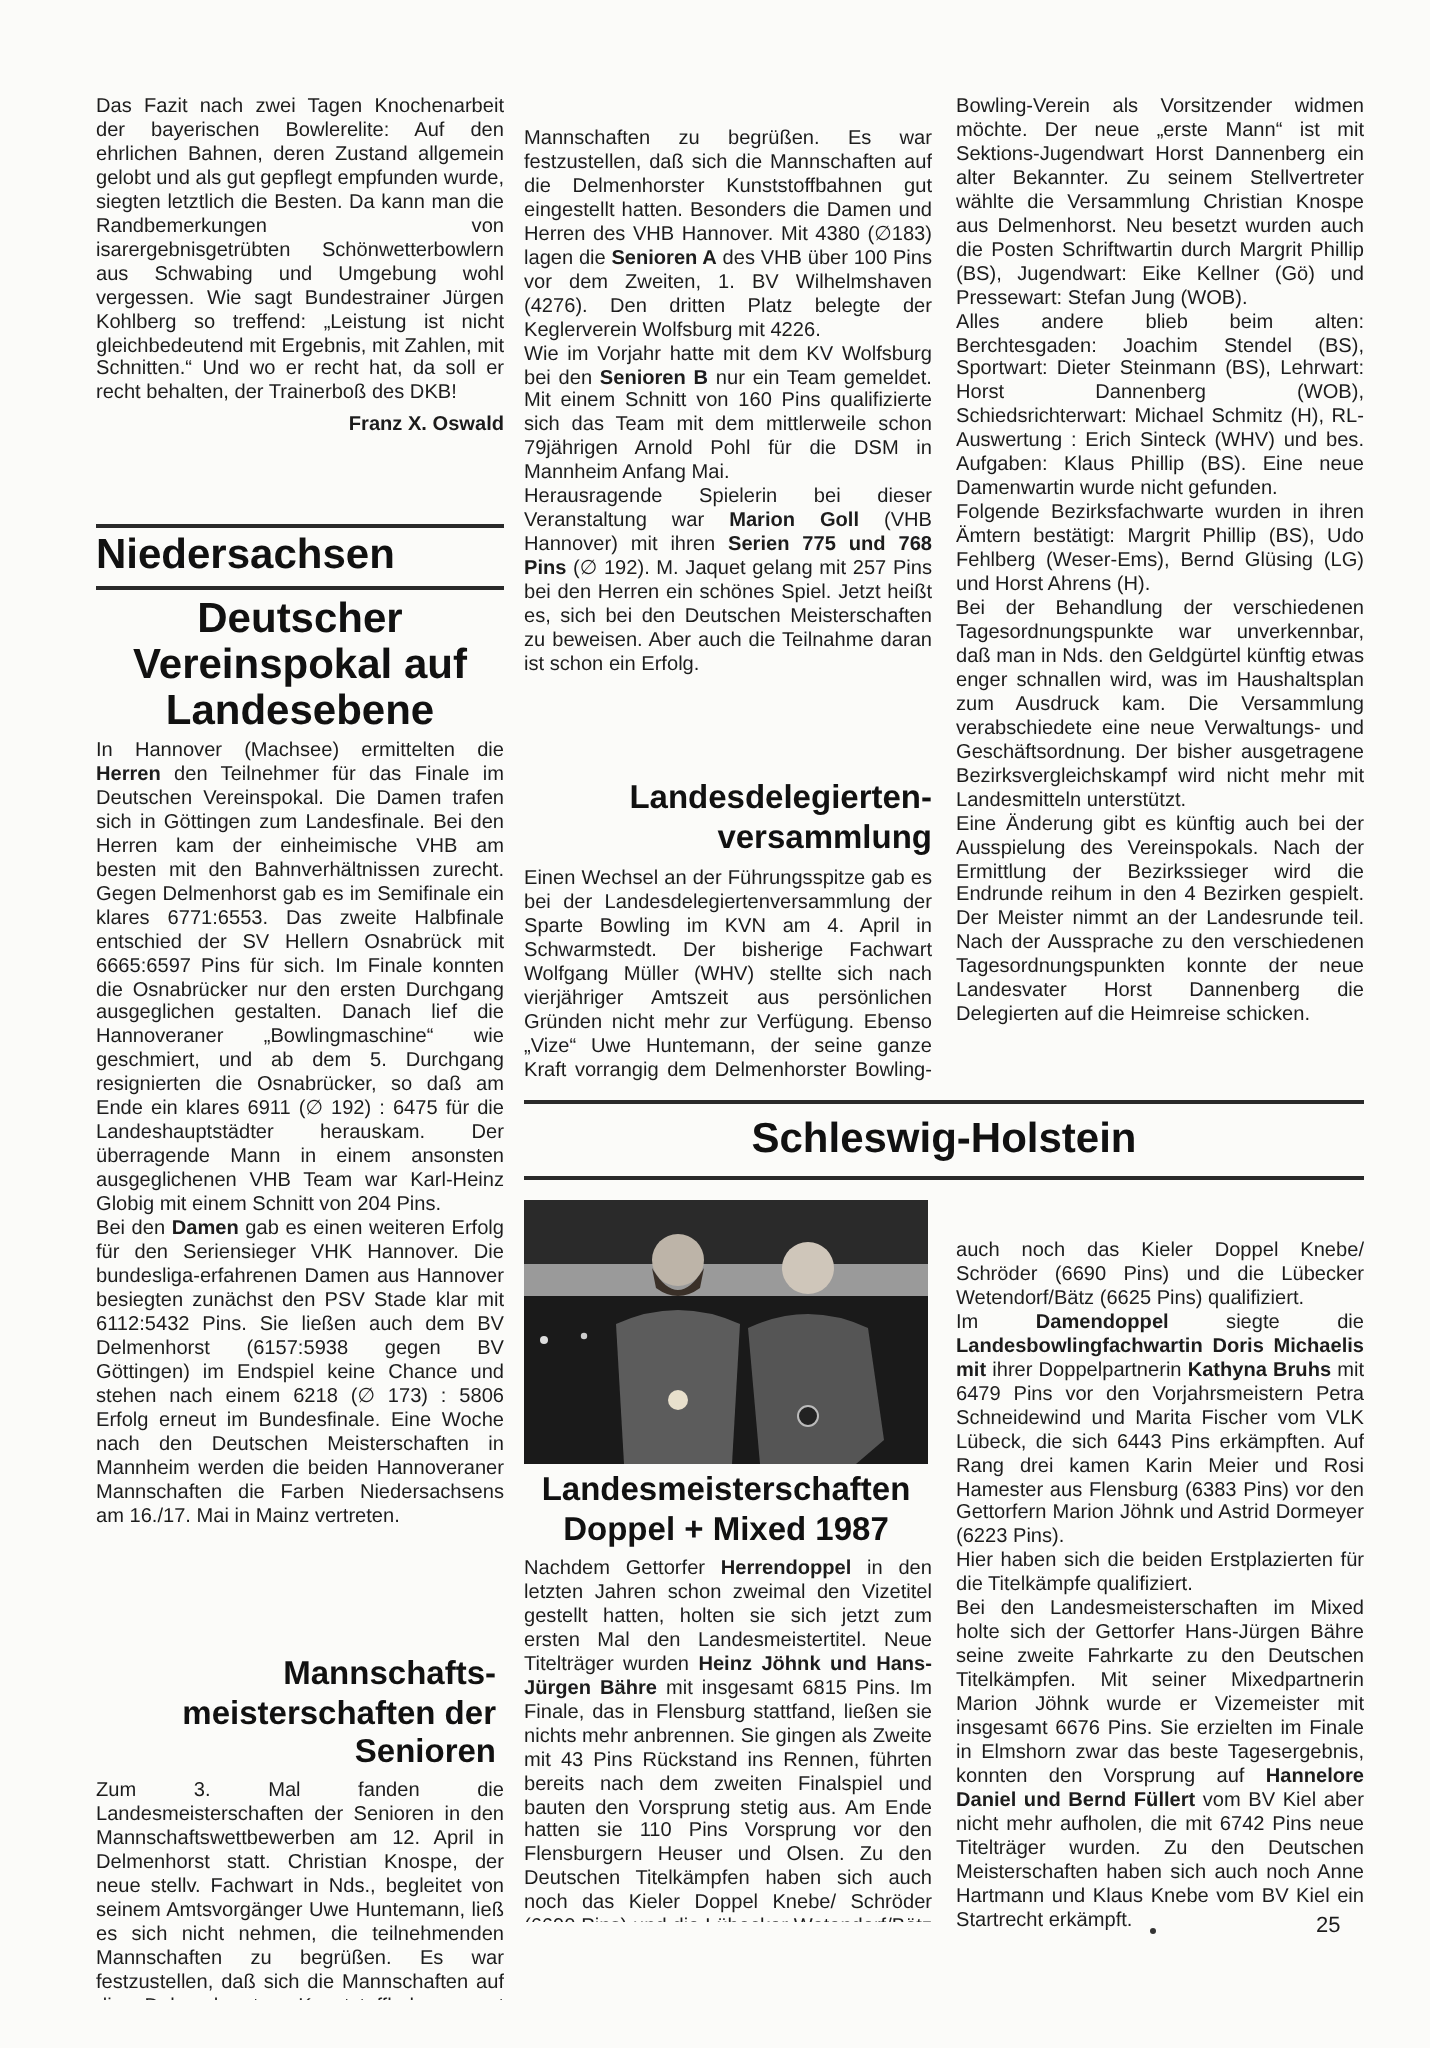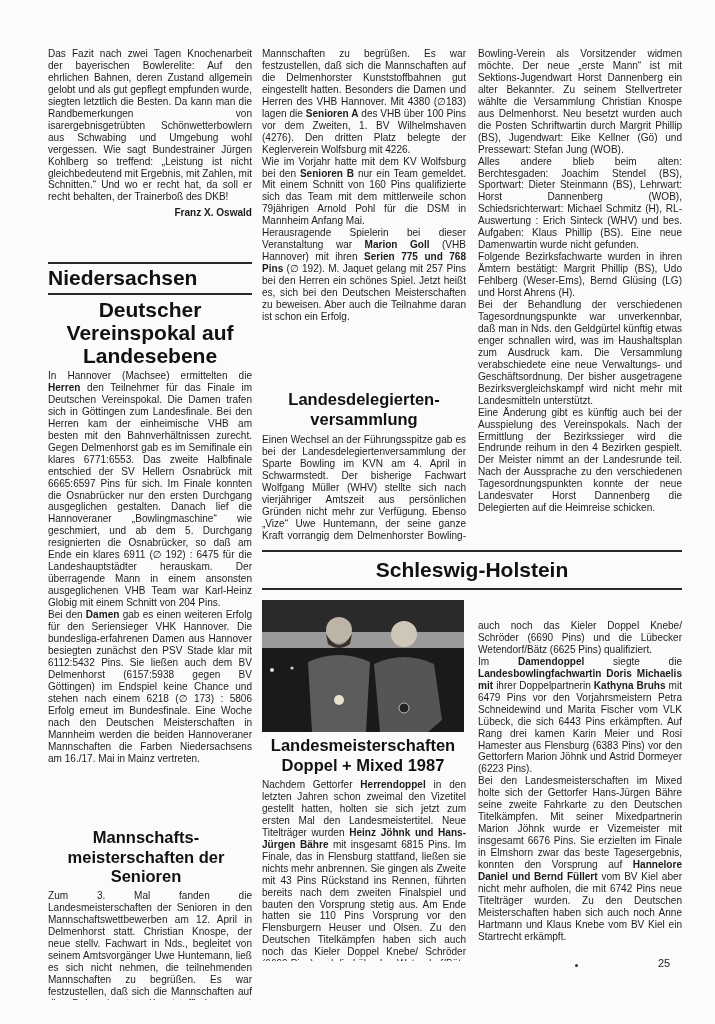--- a/index.html
+++ b/index.html
@@ -9,21 +9,21 @@
   .col p { margin:0; }
   .c1 { left:48px; width:204px; }
   .c2 { left:262px; width:204px; }
   .c3 { left:478px; width:204px; }
   b { font-weight:bold; }
   .sig { text-align:right; font-weight:bold; margin-top:4px !important; }
   .rule { position:absolute; height:1.5px; background:#2a2a2a; }
   .section { position:absolute; font-weight:bold; font-size:21px; line-height:24px; color:#111; }
   .kicker { text-align:center; font-weight:bold; font-size:14.5px; line-height:17px; }
   .headline { text-align:center; font-weight:bold; font-size:21px; line-height:23px; color:#111; }
-  .sub { position:absolute; text-align:center; font-weight:bold; font-size:16.5px; line-height:19.5px; color:#111; }
+  .sub { position:absolute; text-align:right; font-weight:bold; font-size:16.5px; line-height:19.5px; color:#111; }
   .photo { position:absolute; left:262px; top:600px; width:202px; height:132px; background:#2b2b2b; overflow:hidden; }
   .caption { position:absolute; left:258px; top:735px; width:210px; text-align:center; font-weight:bold; font-size:16.5px; line-height:20px; color:#111; }
   .pageno { position:absolute; left:658px; top:957px; font-size:11px; }
   .dot { position:absolute; left:575px; top:964px; width:3px; height:3px; background:#333; border-radius:50%; }
 </style>
 </head>
 <body>
 
 <div class="col c1" style="top:48px;">
   <p>Das Fazit nach zwei Tagen Knochenarbeit der bayerischen Bowlerelite: Auf den ehrlichen Bahnen, deren Zustand allgemein gelobt und als gut gepflegt empfunden wurde, siegten letztlich die Besten. Da kann man die Randbemerkungen von isarergebnisgetrübten Schönwetterbowlern aus Schwabing und Umgebung wohl vergessen. Wie sagt Bundestrainer Jürgen Kohlberg so treffend: „Leistung ist nicht gleichbedeutend mit Ergebnis, mit Zahlen, mit Schnitten.“ Und wo er recht hat, da soll er recht behalten, der Trainerboß des DKB!</p>
@@ -39,21 +39,21 @@
   <p><span>In Hannover (Machsee) ermittelten die </span><b>Herren</b><span> den Teilnehmer für das Finale im Deutschen Vereinspokal. Die Damen trafen sich in Göttingen zum Landesfinale. Bei den Herren kam der einheimische VHB am besten mit den Bahnverhältnissen zurecht. Gegen Delmenhorst gab es im Semifinale ein klares 6771:6553. Das zweite Halbfinale entschied der SV Hellern Osnabrück mit 6665:6597 Pins für sich. Im Finale konnten die Osnabrücker nur den ersten Durchgang ausgeglichen gestalten. Danach lief die Hannoveraner „Bowlingmaschine“ wie geschmiert, und ab dem 5. Durchgang resignierten die Osnabrücker, so daß am Ende ein klares 6911 (∅ 192) : 6475 für die Landeshauptstädter herauskam. Der überragende Mann in einem ansonsten ausgeglichenen VHB Team war Karl-Heinz Globig mit einem Schnitt von 204 Pins.</span></p>
   <p><span>Bei den </span><b>Damen</b><span> gab es einen weiteren Erfolg für den Seriensieger VHK Hannover. Die bundesliga-erfahrenen Damen aus Hannover besiegten zunächst den PSV Stade klar mit 6112:5432 Pins. Sie ließen auch dem BV Delmenhorst (6157:5938 gegen BV Göttingen) im Endspiel keine Chance und stehen nach einem 6218 (∅ 173) : 5806 Erfolg erneut im Bundesfinale. Eine Woche nach den Deutschen Meisterschaften in Mannheim werden die beiden Hannoveraner Mannschaften die Farben Niedersachsens am 16./17. Mai in Mainz vertreten.</span></p>
 </div>
 
 <div class="sub" style="left:44px; top:828px; width:204px;">Mannschafts-meisterschaften der Senioren</div>
 
 <div class="col c1" style="top:890px; height:110px; overflow:hidden;">
   <p>Zum 3. Mal fanden die Landesmeisterschaften der Senioren in den Mannschaftswettbewerben am 12. April in Delmenhorst statt. Christian Knospe, der neue stellv. Fachwart in Nds., begleitet von seinem Amtsvorgänger Uwe Huntemann, ließ es sich nicht nehmen, die teilnehmenden Mannschaften zu begrüßen. Es war festzustellen, daß sich die Mannschaften auf die Delmenhorster Kunststoffbahnen gut eingestellt hatten. Besonders die Damen und Herren des VHB Hannover. Mit 4380 (∅183) lagen die </p>
 </div>
 
-<div class="col c2" style="top:48px; height:350px; overflow:hidden;">
+<div class="col c2" style="top:64px; height:350px; overflow:hidden;">
   <p>Mannschaften zu begrüßen. Es war festzustellen, daß sich die Mannschaften auf die Delmenhorster Kunststoffbahnen gut eingestellt hatten. Besonders die Damen und Herren des VHB Hannover. Mit 4380 (∅183) lagen die <b>Senioren A</b><span> des VHB über 100 Pins vor dem Zweiten, 1. BV Wilhelmshaven (4276). Den dritten Platz belegte der Keglerverein Wolfsburg mit 4226.</span></p>
   <p><span>Wie im Vorjahr hatte mit dem KV Wolfsburg bei den </span><b>Senioren B</b><span> nur ein Team gemeldet. Mit einem Schnitt von 160 Pins qualifizierte sich das Team mit dem mittlerweile schon 79jährigen Arnold Pohl für die DSM in Mannheim Anfang Mai.</span></p>
   <p><span>Herausragende Spielerin bei dieser Veranstaltung war </span><b>Marion Goll</b><span> (VHB Hannover) mit ihren </span><b>Serien 775 und 768 Pins</b><span> (∅ 192). M. Jaquet gelang mit 257 Pins bei den Herren ein schönes Spiel. Jetzt heißt es, sich bei den Deutschen Meisterschaften zu beweisen. Aber auch die Teilnahme daran ist schon ein Erfolg.</span></p>
 </div>
 
 <div class="sub" style="left:262px; top:390px; width:204px;">Landesdelegierten-versammlung</div>
 
 <div class="col c2" style="top:434px; height:108px; overflow:hidden;">
   <p>Einen Wechsel an der Führungsspitze gab es bei der Landesdelegiertenversammlung der Sparte Bowling im KVN am 4. April in Schwarmstedt. Der bisherige Fachwart Wolfgang Müller (WHV) stellte sich nach vierjähriger Amtszeit aus persönlichen Gründen nicht mehr zur Verfügung. Ebenso „Vize“ Uwe Huntemann, der seine ganze Kraft vorrangig dem Delmenhorster Bowling-Verein als Vorsitzender widmen möchte. Der neue „erste Mann“ ist mit Sektions-Jugendwart Horst Dannenberg ein alter Bekannter. Zu seinem Stellvertreter wählte die Versammlung Christian Knospe aus Delmenhorst. Neu besetzt wurden auch die Posten Schriftwartin durch Margrit Phillip (BS), Jugendwart: Eike Kellner (Gö) und Pressewart: Stefan Jung (WOB).</p>
 </div>
@@ -92,17 +92,18 @@
 </div>
 <div class="caption">Landesmeisterschaften Doppel + Mixed 1987</div>
 
 <div class="col c2" style="top:779px; height:182px; overflow:hidden;">
   <p><span>Nachdem Gettorfer </span><b>Herrendoppel</b><span> in den letzten Jahren schon zweimal den Vizetitel gestellt hatten, holten sie sich jetzt zum ersten Mal den Landesmeistertitel. Neue Titelträger wurden </span><b>Heinz Jöhnk und Hans-Jürgen Bähre</b><span> mit insgesamt 6815 Pins. Im Finale, das in Flensburg stattfand, ließen sie nichts mehr anbrennen. Sie gingen als Zweite mit 43 Pins Rückstand ins Rennen, führten bereits nach dem zweiten Finalspiel und bauten den Vorsprung stetig aus. Am Ende hatten sie 110 Pins Vorsprung vor den Flensburgern Heuser und Olsen. Zu den Deutschen Titelkämpfen haben sich auch noch das Kieler Doppel Knebe/ Schröder (6690 Pins) und die Lübecker Wetendorf/Bätz (6625 Pins) qualifiziert.</span></p>
 </div>
 
 <div class="col c3" style="top:620px; height:345px; overflow:hidden;">
   <p>auch noch das Kieler Doppel Knebe/ Schröder (6690 Pins) und die Lübecker Wetendorf/Bätz (6625 Pins) qualifiziert.</p>
   <p><span>Im </span><b>Damendoppel</b><span> siegte die </span><b>Landesbowlingfachwartin Doris Michaelis mit</b><span> ihrer Doppelpartnerin </span><b>Kathyna Bruhs</b><span> mit 6479 Pins vor den Vorjahrsmeistern Petra Schneidewind und Marita Fischer vom VLK Lübeck, die sich 6443 Pins erkämpften. Auf Rang drei kamen Karin Meier und Rosi Hamester aus Flensburg (6383 Pins) vor den Gettorfern Marion Jöhnk und Astrid Dormeyer (6223 Pins).</span></p>
+  <p>Hier haben sich die beiden Erstplazierten für die Titelkämpfe qualifiziert.</p>
   <p><span>Bei den Landesmeisterschaften im Mixed holte sich der Gettorfer Hans-Jürgen Bähre seine zweite Fahrkarte zu den Deutschen Titelkämpfen. Mit seiner Mixedpartnerin Marion Jöhnk wurde er Vizemeister mit insgesamt 6676 Pins. Sie erzielten im Finale in Elmshorn zwar das beste Tagesergebnis, konnten den Vorsprung auf </span><b>Hannelore Daniel und Bernd Füllert</b><span> vom BV Kiel aber nicht mehr aufholen, die mit 6742 Pins neue Titelträger wurden. Zu den Deutschen Meisterschaften haben sich auch noch Anne Hartmann und Klaus Knebe vom BV Kiel ein Startrecht erkämpft.</span></p>
 </div>
 
 <div class="dot"></div>
 <div class="pageno">25</div>
 
 </body></html>

